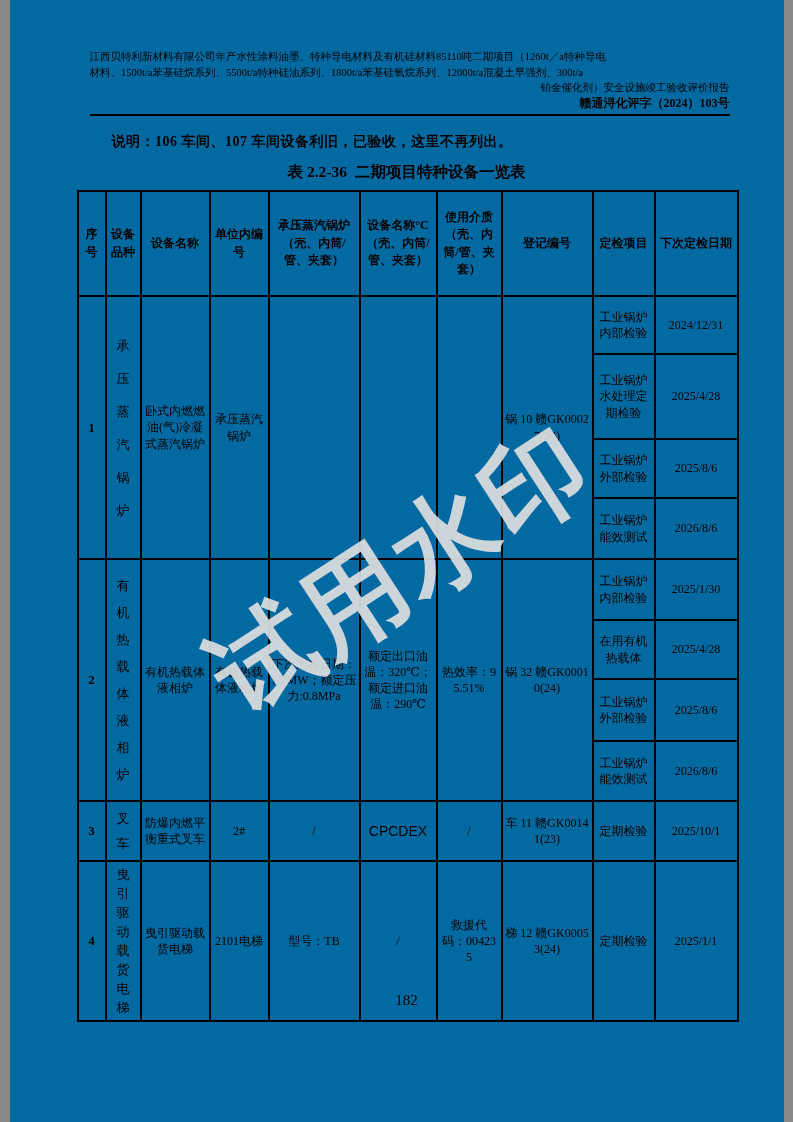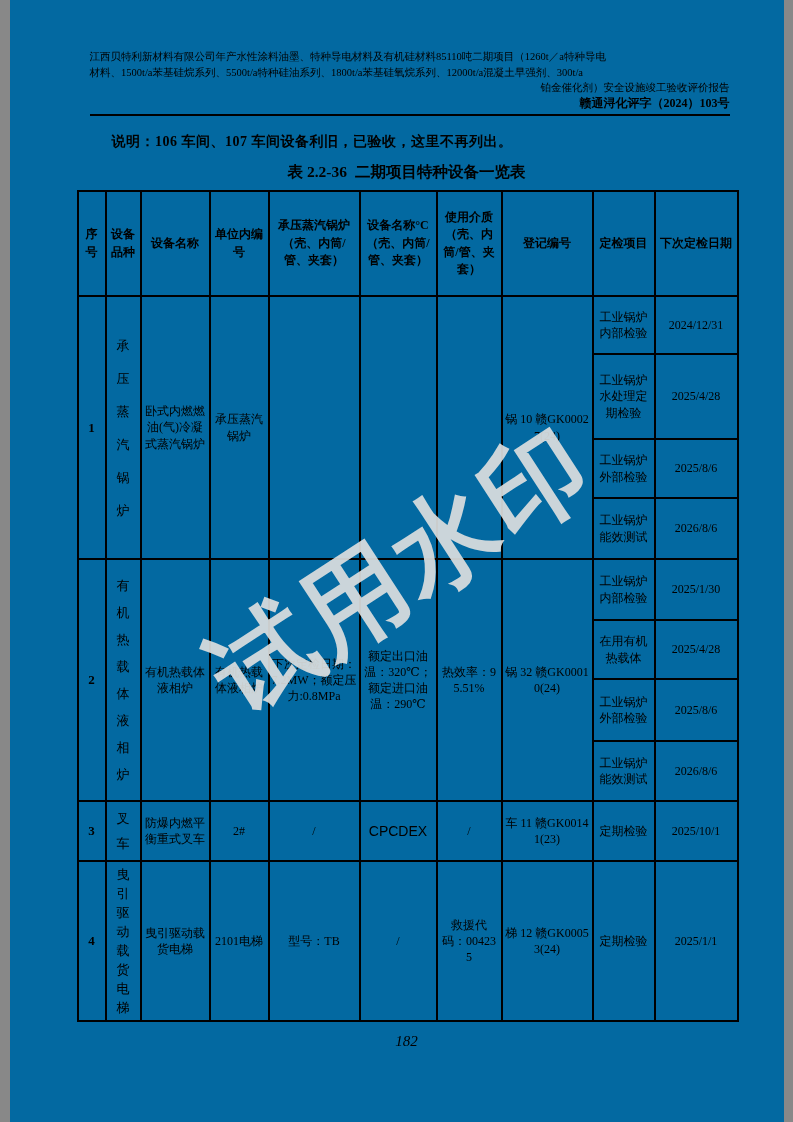--- a/index.html
+++ b/index.html
@@ -41,22 +41,22 @@
   }
   table.spec th{font-weight:bold; line-height:1.45;}
   td.seq{font-weight:bold; font-size:13px;}
   td.cat{padding:0;}
   .cat-inner{display:inline-block; width:14px; font-size:13px;}
   .cat-1{line-height:33px;} .cat-2{line-height:27px;}
   .cat-3{line-height:25px;} .cat-4{line-height:19px;}
   .latin{font-family:Liberation Sans, sans-serif; font-size:14px;}
   
   .page-number{
-    position:absolute; left:67px; top:1033px; width:660px;
-    text-align:center; font-size:15px;font-style:italic;
+    position:absolute; left:67px; top:992px; width:660px;
+    text-align:center; font-size:15px;
   }
   
   .watermark{
     position:absolute; left:175px; top:510px; width:460px;
     font-size:103px; line-height:103px; letter-spacing:4px;
     color:#dcdfdf; opacity:.92; font-weight:bold;
     transform:rotate(-33deg); transform-origin:center center;
     pointer-events:none; white-space:nowrap; z-index:5;
   }
 </style>

